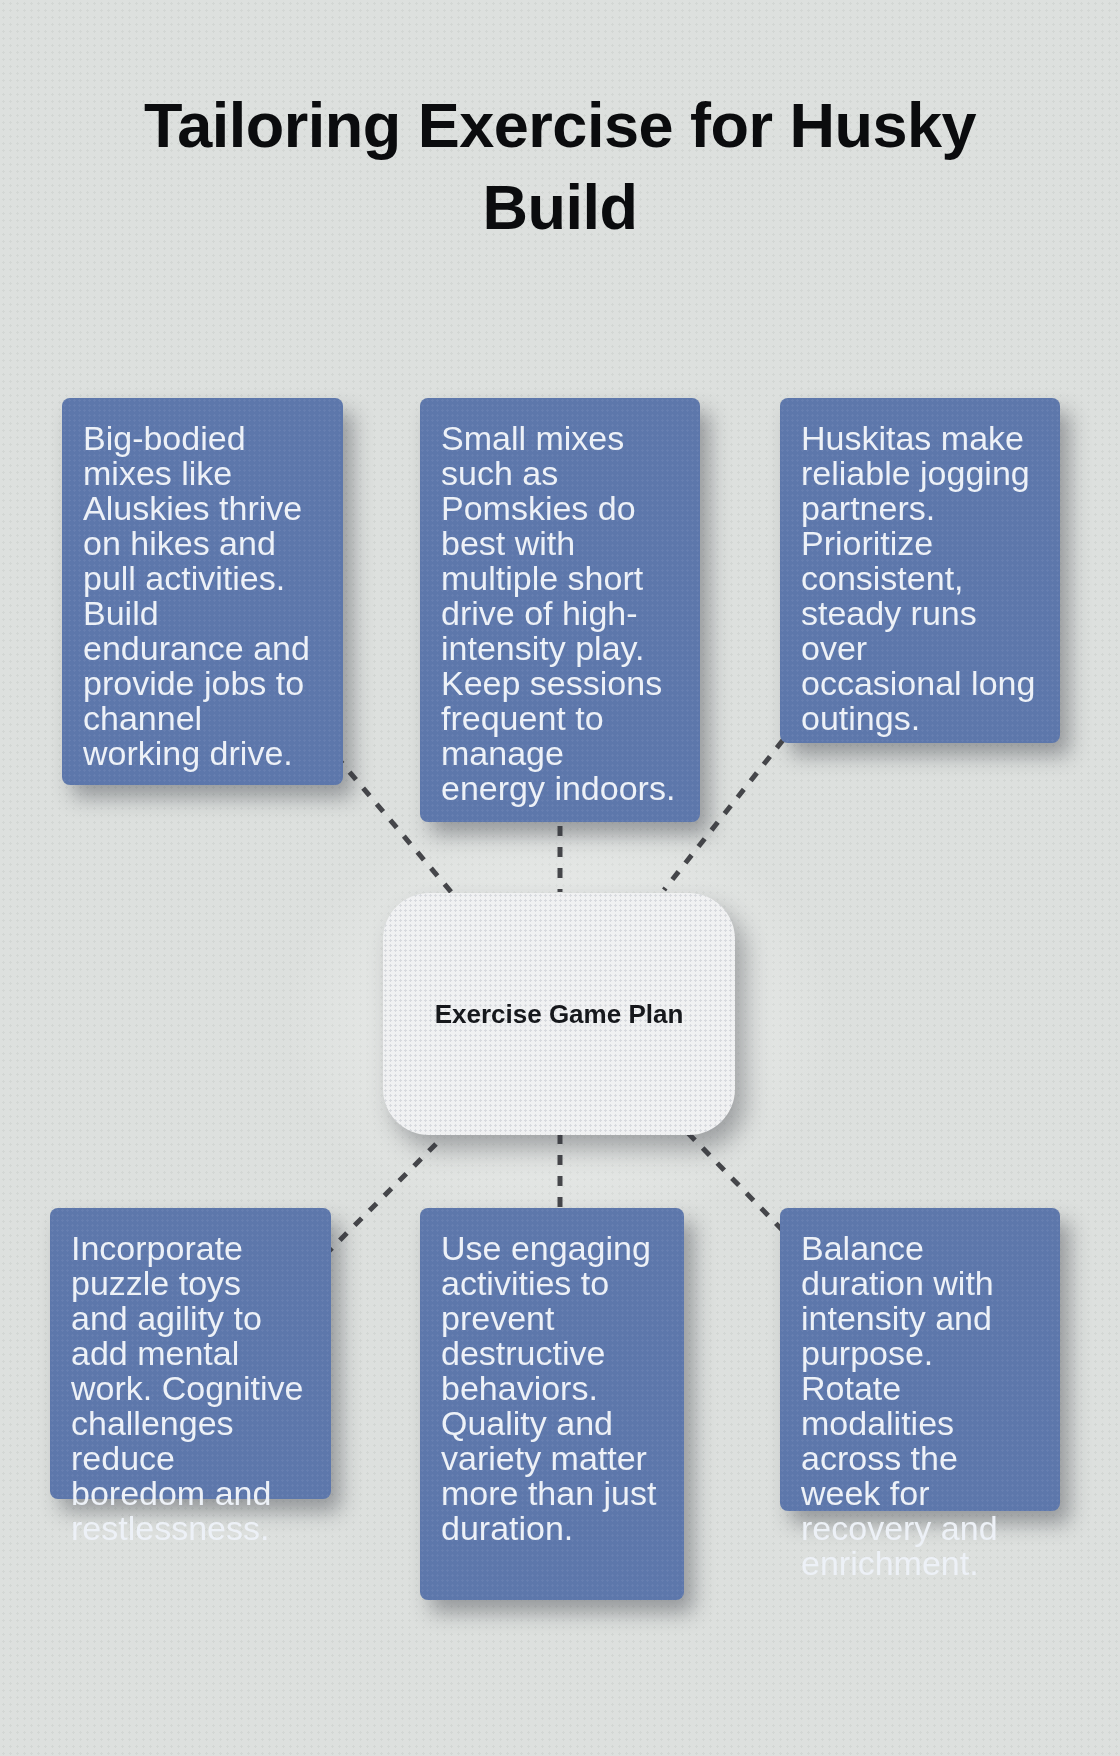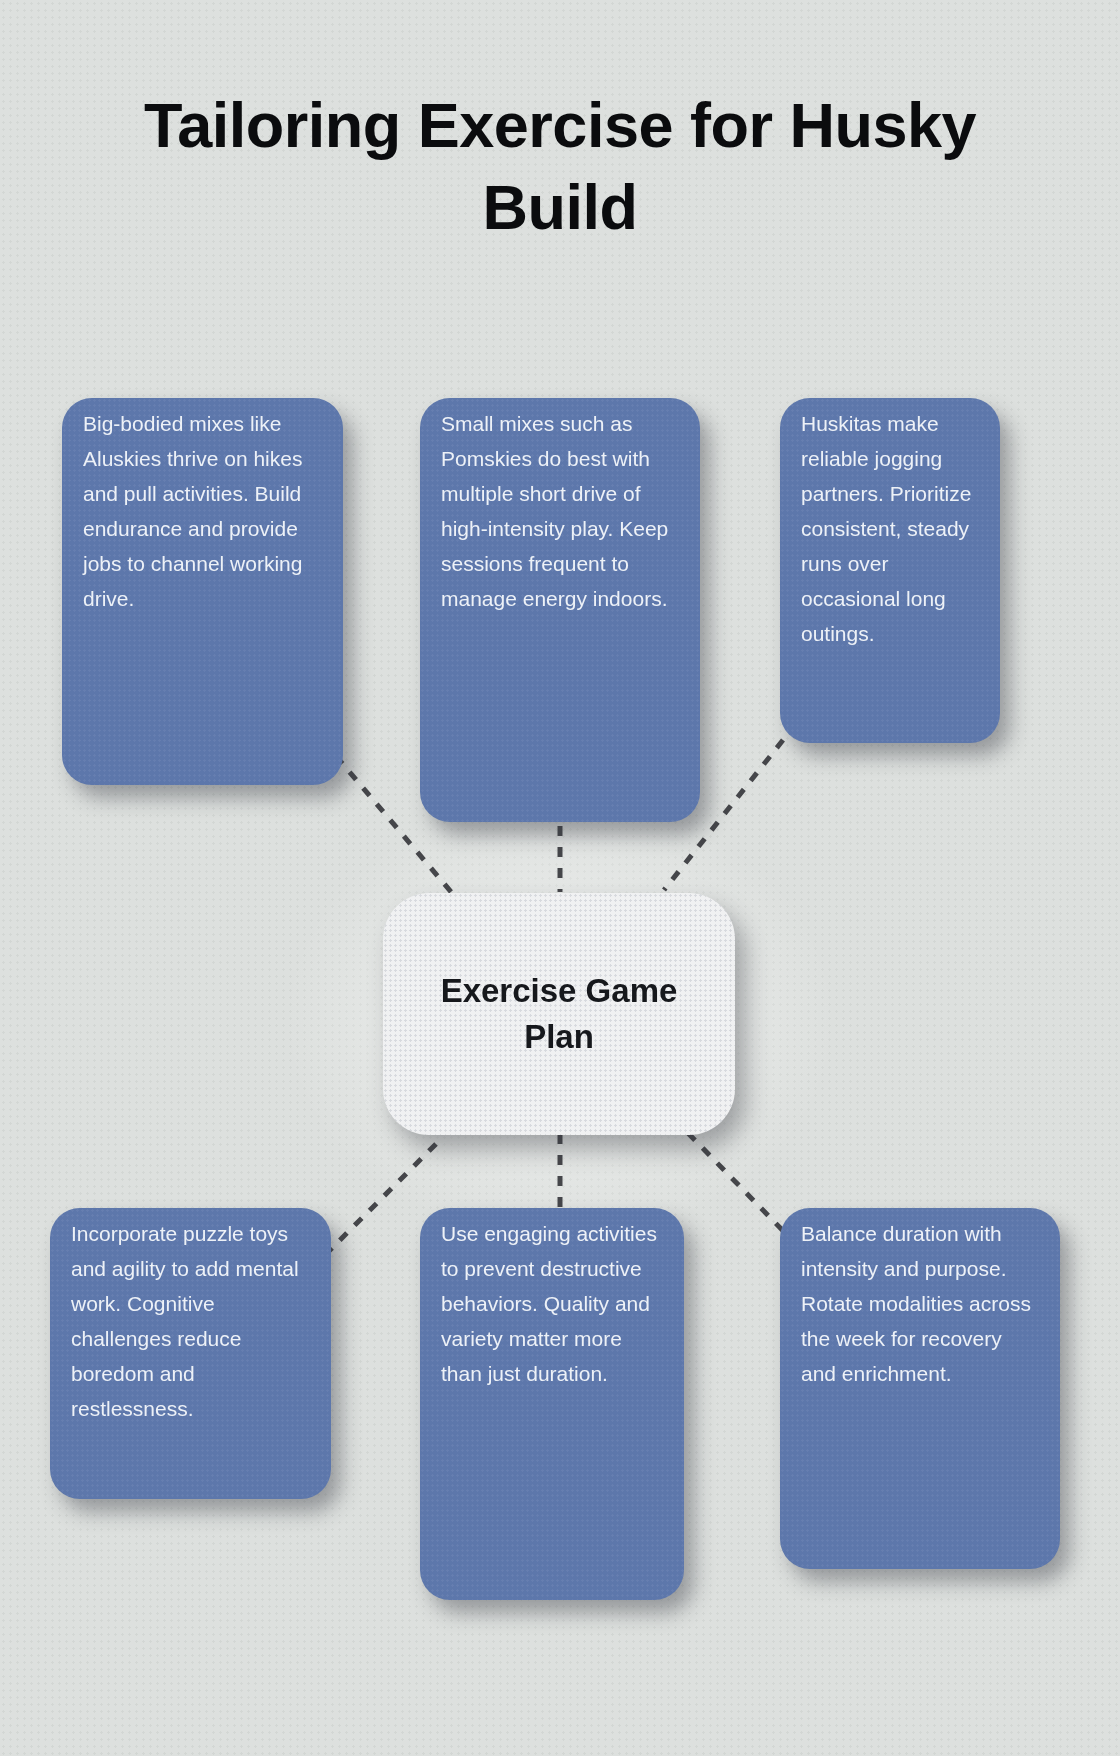--- a/index.html
+++ b/index.html
@@ -27,44 +27,44 @@
     letter-spacing:-0.5px;
     color:#0b0c0e;
   }
   .connectors{position:absolute;left:0;top:0;width:1120px;height:1756px;}
   .connectors line{stroke:#45464a;stroke-width:5;stroke-dasharray:10 11;}
   .node{
     position:absolute;
     background-color:#5d77ab;
     background-image:radial-gradient(rgba(255,255,255,0.055) 1px, transparent 1.4px);
     background-size:5px 5px;
-    border-radius:30px;
+    border-radius:8px;
     box-shadow:10px 13px 20px rgba(55,58,66,0.42);
     color:#edf1f7;
-    font-size:21px;line-height:35px;
-    padding:8px 24px 24px 21px;
+    font-size:34px;line-height:35px;
+    padding:23px 24px 24px 21px;
     box-sizing:border-box;
   }
   .n-tl{left:62px;  top:398px;  width:281px; height:387px;}
   .n-tm{left:420px; top:398px;  width:280px; height:424px;}
-  .n-tr{left:780px; top:398px;  width:220px; height:345px;}
+  .n-tr{left:780px; top:398px;  width:280px; height:345px;}
   .n-bl{left:50px;  top:1208px; width:281px; height:291px;}
   .n-bm{left:420px; top:1208px; width:264px; height:392px;}
-  .n-br{left:780px; top:1208px; width:280px; height:361px;}
+  .n-br{left:780px; top:1208px; width:280px; height:303px;}
   .center-node{
     position:absolute;left:383px;top:893px;width:352px;height:242px;
     background-color:#f0f1f2;
     background-image:radial-gradient(rgba(90,100,120,0.16) 1px, transparent 1.4px);
     background-size:5px 5px;
     border-radius:46px;
     box-shadow:10px 14px 24px rgba(55,58,66,0.40);
     display:flex;align-items:center;justify-content:center;
     text-align:center;
     color:#16181c;
-    font-size:33px;line-height:46px;font-weight:700;
+    font-size:26px;line-height:46px;font-weight:700;
     padding:12px 44px;box-sizing:border-box;
   }
 </style>
 </head>
 <body>
 
 <div class="canvas">
 
   <div class="glow"></div>
 

